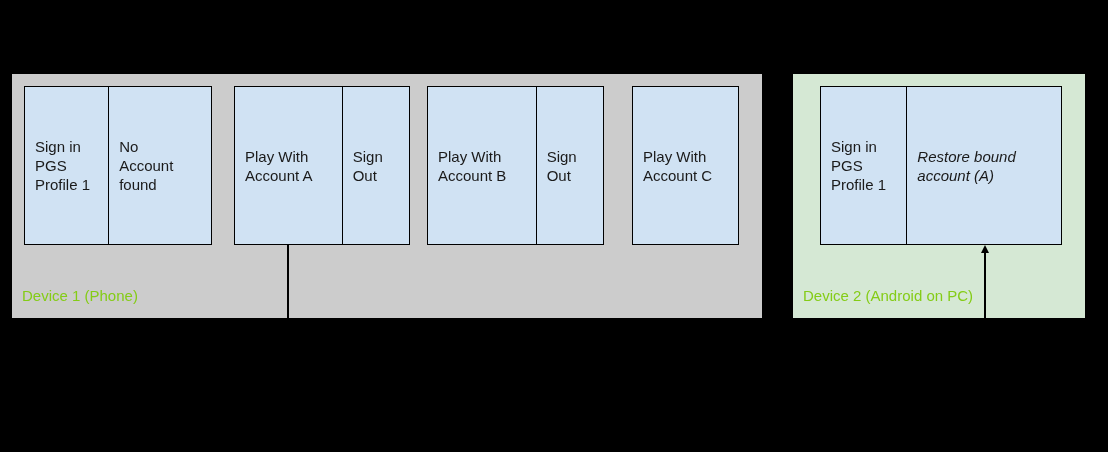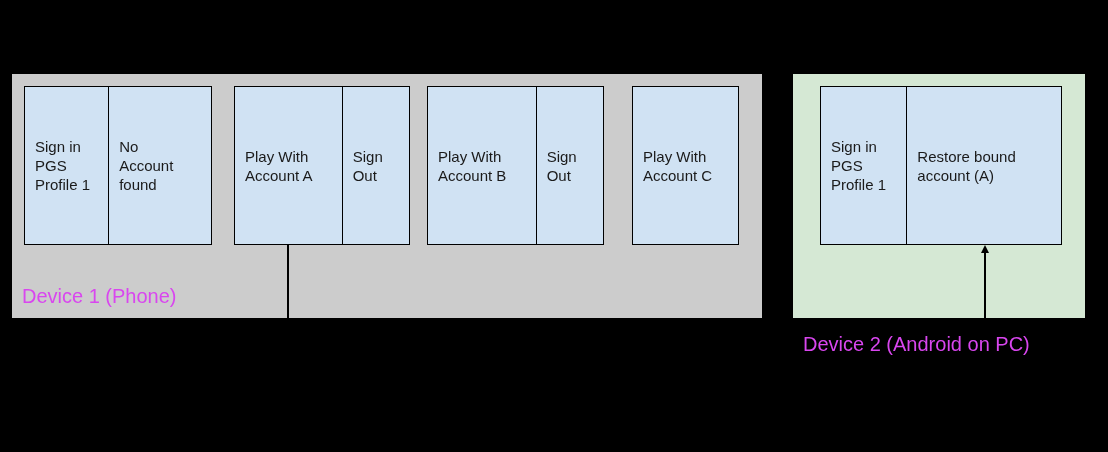--- a/index.html
+++ b/index.html
@@ -16,23 +16,23 @@
     overflow: hidden;
   }
   .device {
     position: absolute;
     box-sizing: border-box;
   }
   .device-1 { background: #cccccc; }
   .device-2 { background: #d5e8d4; }
   .device-label {
     position: absolute;
-    font-size: 20px;
+    font-size: 15px;
     line-height: 18px;
-    color: #d946ef;
+    color: #84cc16;
     white-space: nowrap;
   }
   .group {
     position: absolute;
     box-sizing: border-box;
     display: flex;
     background: #d0e2f3;
     border: 1.6px solid #000000;
   }
   .cell {
@@ -117,29 +117,29 @@
       <span class="cell-text">Play With
 Account C</span>
     </div>
   </div>
 
   <div class="connector" style="left:287px; top:245px; height:73px;"></div>
 
   <div class="device device-2" style="left:793px; top:74px; width:292px; height:244px;">
   </div>
 
-  <div class="device-label" style="left:803px; top:287px;margin-top:48px;">Device 2 (Android on PC)</div>
+  <div class="device-label" style="left:803px; top:287px;">Device 2 (Android on PC)</div>
 
   <div class="group" style="left:820px; top:86px; width:242px; height:159px;">
     <div class="cell" style="width:86px;">
       <span class="cell-text">Sign in
 PGS
 Profile 1</span>
     </div>
-    <div class="cell" style="width:156px;">
+    <div class="cell" style="width:156px;font-style:italic;">
       <span class="cell-text">Restore bound
 account (A)</span>
     </div>
   </div>
 
   <div class="connector" style="left:984px; top:250px; height:68px;"></div>
   <div class="arrow-head" style="left:981px; top:245px;"></div>
 
 </div>
 

